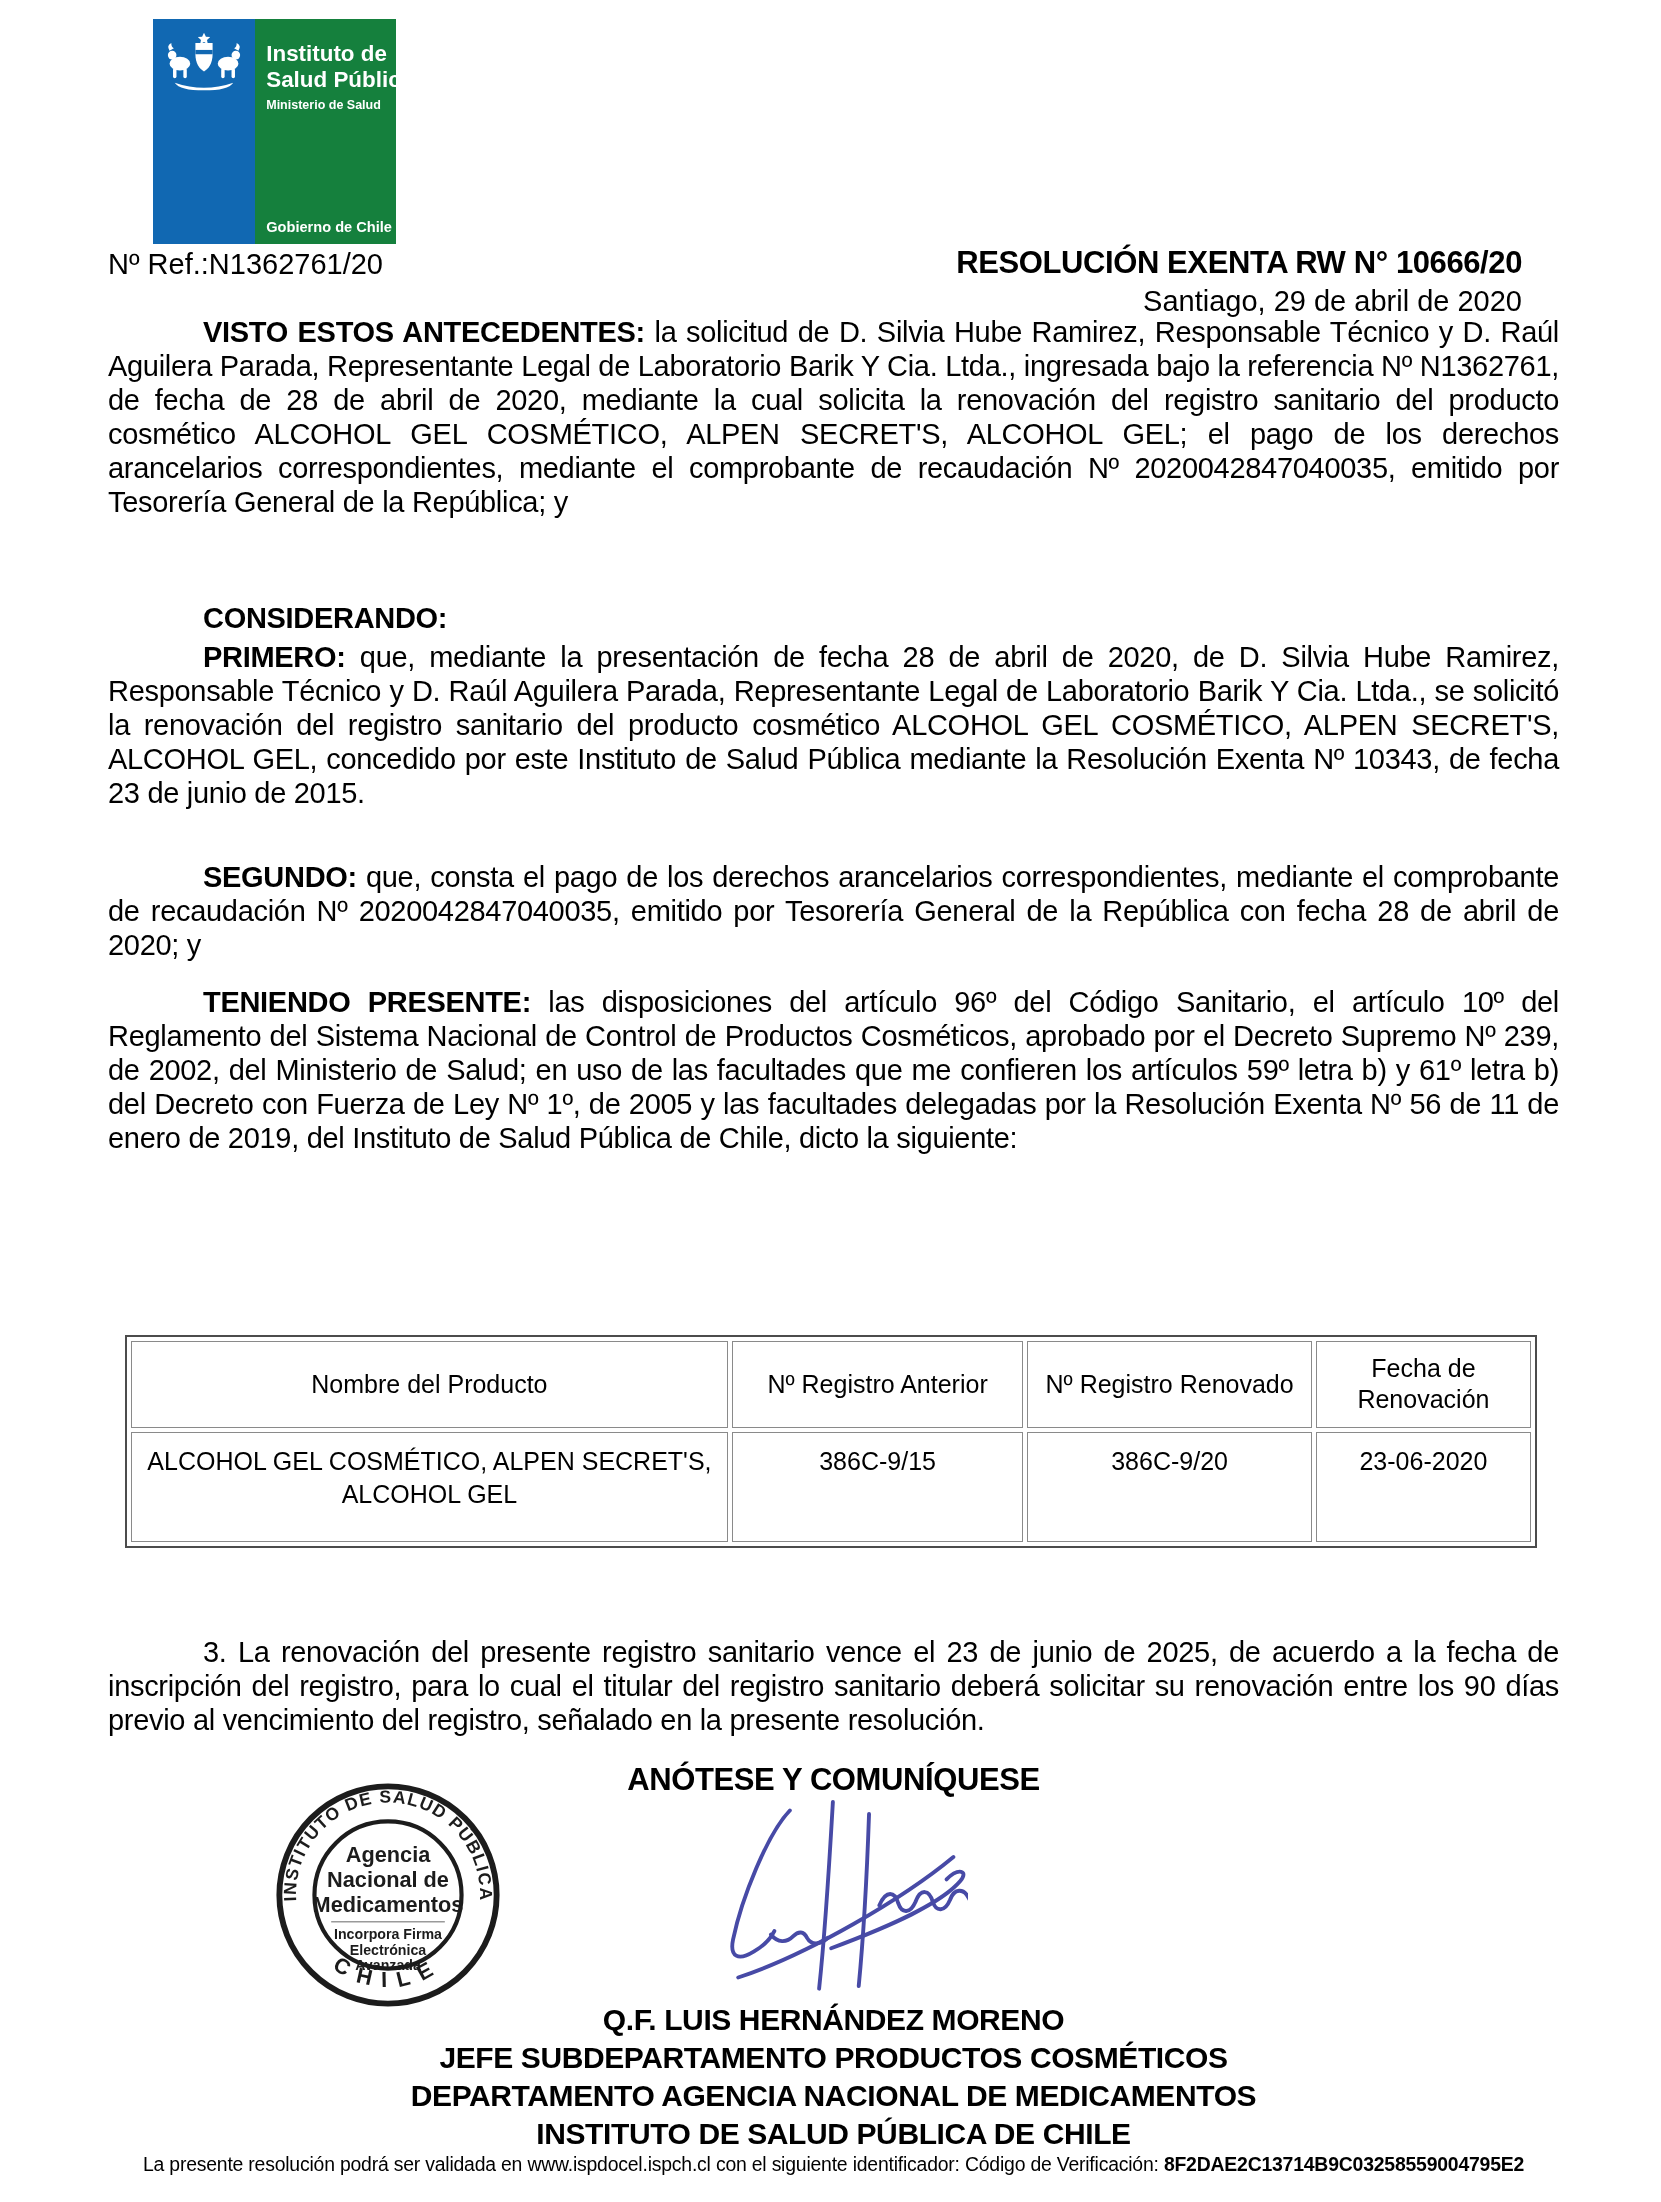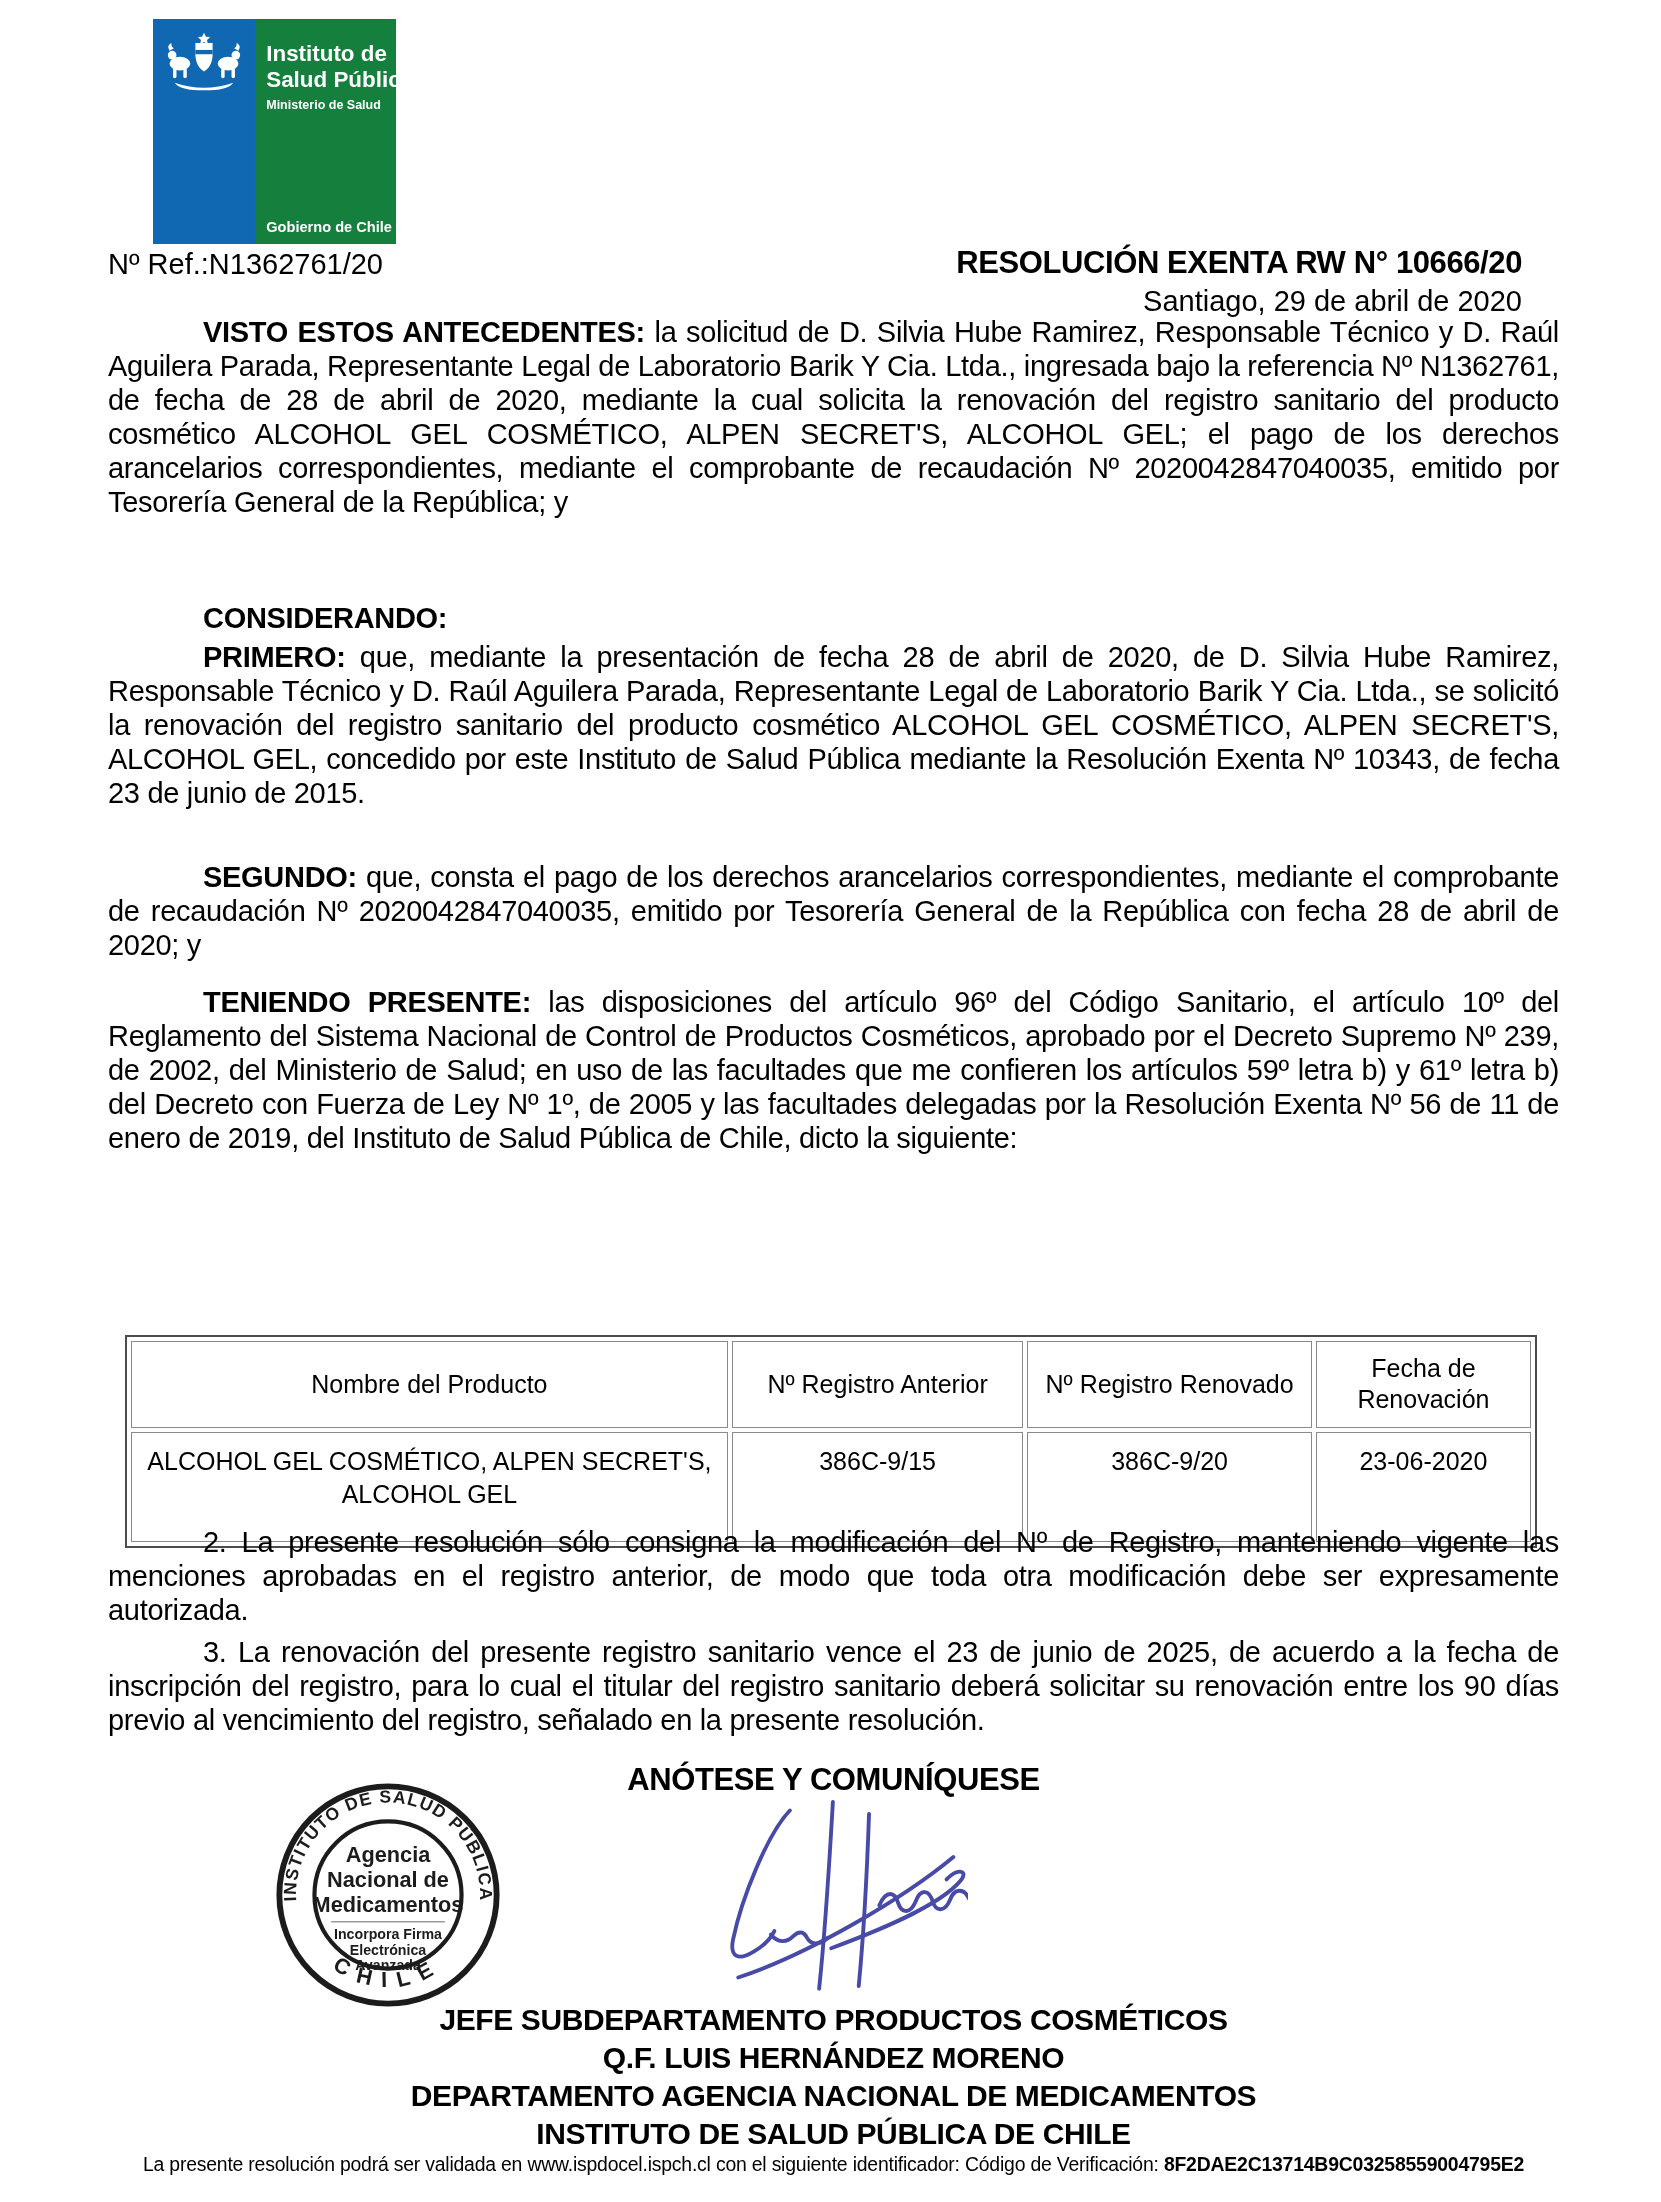--- a/index.html
+++ b/index.html
@@ -130,21 +130,20 @@
     <tbody>
       <tr>
         <td>ALCOHOL GEL COSMÉTICO, ALPEN SECRET'S, ALCOHOL GEL</td>
         <td>386C-9/15</td>
         <td>386C-9/20</td>
         <td>23-06-2020</td>
       </tr>
     </tbody>
   </table>
 
-  <div class="abs para" style="top:1525px">2. La presente resolución sólo consigna la modificación del Nº de Registro, manteniendo vigente las menciones aprobadas en el registro anterior, de modo que toda otra modificación debe ser expresamente autorizada.</div>
 
   <div class="abs para" style="top:1635px">3. La renovación del presente registro sanitario vence el 23 de junio de 2025, de acuerdo a la fecha de inscripción del registro, para lo cual el titular del registro sanitario deberá solicitar su renovación entre los 90 días previo al vencimiento del registro, señalado en la presente resolución.</div>
 
   <div class="abs anotese">ANÓTESE Y COMUNÍQUESE</div>
 
   <svg class="abs stamp" viewBox="0 0 280 280">
     <circle cx="140" cy="140" r="130" fill="none" stroke="#1c1c1c" stroke-width="7"></circle>
     <circle cx="140" cy="140" r="88" fill="none" stroke="#1c1c1c" stroke-width="5"></circle>
     <defs>
       <path id="arcTop" d="M 31.7,158.7 A 110,110 0 1 1 248.3,158.7" fill="none"></path>
@@ -173,22 +172,22 @@
       <path d="M96,162 c8,10 18,10 26,2 c6,-6 12,-6 16,2 c5,9 16,8 24,0"></path>
       <path d="M168,8 C165,60 160,150 152,225"></path>
       <path d="M210,22 C208,80 204,160 198,222"></path>
       <path d="M222,128 c8,-18 18,-16 22,-2 c4,12 14,12 20,-2 c6,-16 16,-14 20,0 c4,12 14,12 20,-2 c5,-14 16,-14 22,-2 c4,8 12,8 20,-2"></path>
       <path d="M300,98 c14,-14 26,-10 16,2 c-22,26 -80,52 -150,78"></path>
       <path d="M58,212 C140,185 250,120 308,72"></path>
     </g>
   </svg>
 
   <div class="abs signatory">
+    <div>Q.F. LUIS HERNÁNDEZ MORENO</div>
     <div>JEFE SUBDEPARTAMENTO PRODUCTOS COSMÉTICOS</div>
-    <div>Q.F. LUIS HERNÁNDEZ MORENO</div>
     <div>DEPARTAMENTO AGENCIA NACIONAL DE MEDICAMENTOS</div>
     <div>INSTITUTO DE SALUD PÚBLICA DE CHILE</div>
   </div>
 
   <div class="abs footer">
     <span>La presente resolución podrá ser validada en www.ispdocel.ispch.cl con el siguiente identificador: Código de Verificación: </span><span class="b">8F2DAE2C13714B9C03258559004795E2</span>
   </div>
 
 </div>
 

